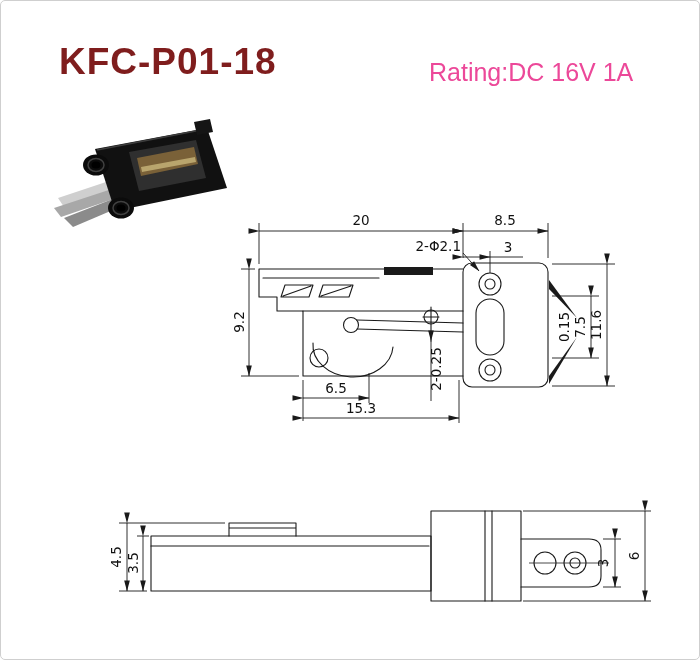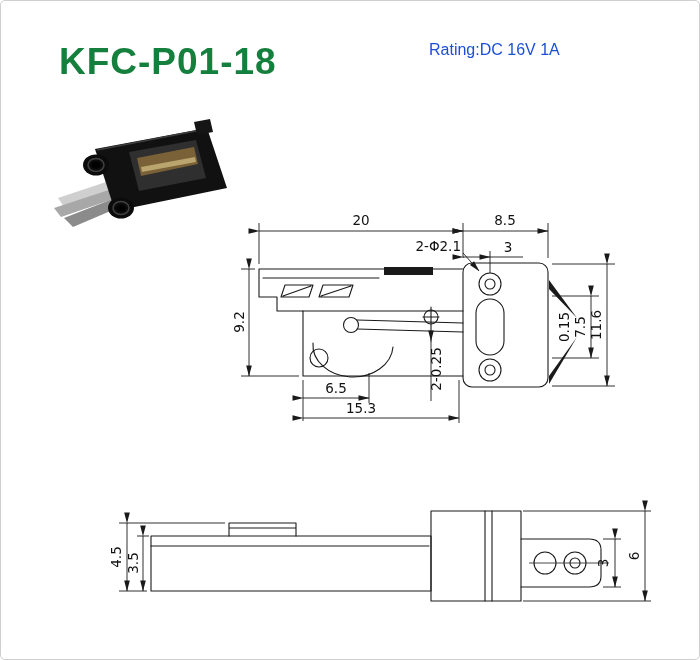--- a/index.html
+++ b/index.html
@@ -1,22 +1,22 @@
 <!DOCTYPE html>
 <html><head>
 <meta charset="utf-8">
 <style>
   * { margin:0; padding:0; box-sizing:border-box; }
   html,body { width:700px; height:660px; background:#fff; }
   body { font-family:"Liberation Sans", sans-serif; }
   .page { position:relative; width:700px; height:660px; background:#ffffff;
           border:1px solid #cfcfcf; border-radius:5px; overflow:hidden; }
   .title { position:absolute; left:58px; top:40px; font-size:37px; font-weight:bold;
-           letter-spacing:1px; color:#15803d; white-space:nowrap; }
-  .rating { position:absolute; left:428px; top:40px; font-size:16px; color:#1d4ed8; white-space:nowrap; }
+           letter-spacing:1px; color:#7f1d1d; white-space:nowrap; }
+  .rating { position:absolute; left:428px; top:57px; font-size:25px; color:#ec4899; white-space:nowrap; }
   svg.layer { position:absolute; }
   .photo    { left:45px;  top:115px; }
   .topview  { left:225px; top:195px; }
   .sideview { left:100px; top:495px; }
   .geo { fill:none; stroke:#1a1a1a; stroke-width:1.1; stroke-linejoin:round; stroke-linecap:round; }
   .thin { fill:none; stroke:#1a1a1a; stroke-width:0.8; }
   .dim { fill:none; stroke:#1a1a1a; stroke-width:0.9; }
   .solid { fill:#1a1a1a; stroke:none; }
   .dimtext { font-family:"DejaVu Sans", sans-serif; font-size:13.5px; fill:#111; }
 </style>

